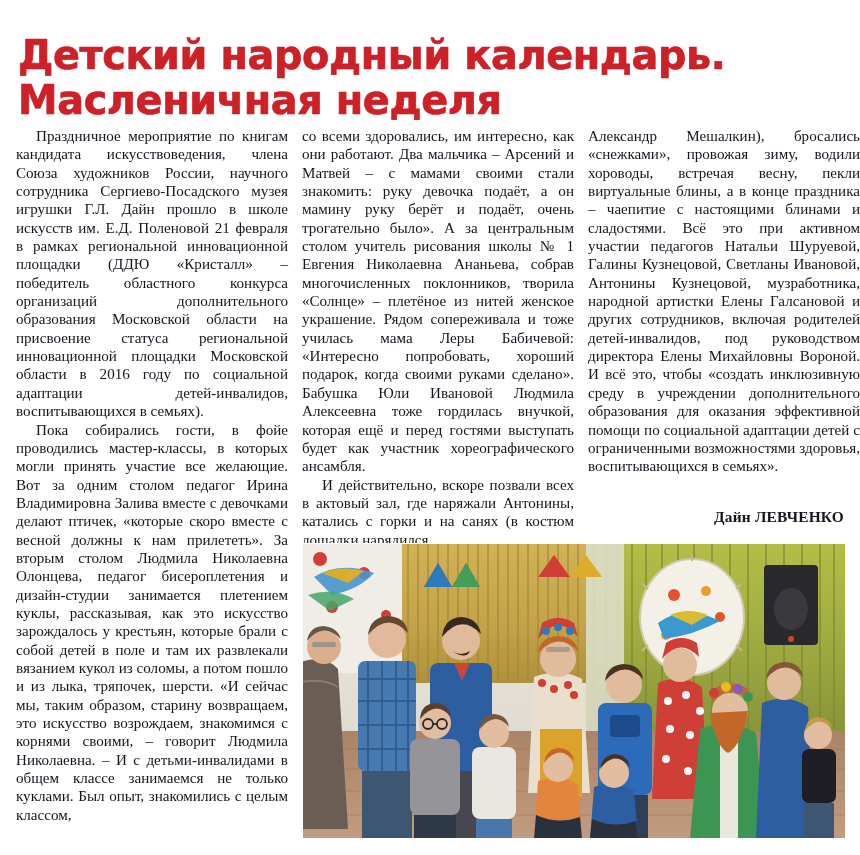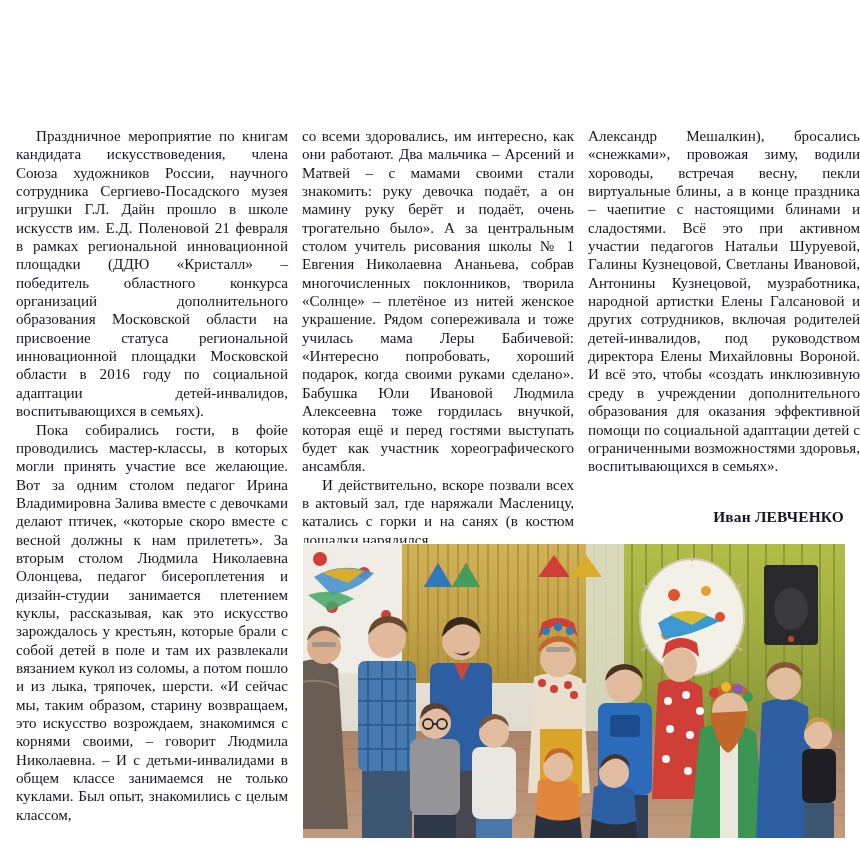--- a/index.html
+++ b/index.html
@@ -97,40 +97,44 @@
     overflow: hidden;
     background: #c9bda0;
   }
   .photo svg { display: block; }
 </style>
 </head>
 <body>
 
 <div class="page">
 
+  <h1 class="headline">
+    <span class="hl-line">Детский народный календарь.</span>
+    <span class="hl-line">Масленичная неделя</span>
+  </h1>
 
   <div class="columns">
 
     <div class="col col-1">
       <p>Праздничное мероприятие по книгам кандидата искусствоведения, члена Союза художников России, научного сотрудника Сергиево-Посадского музея игрушки Г.Л. Дайн прошло в школе искусств им. Е.Д. Поленовой 21 февраля в рамках региональной инновационной площадки (ДДЮ «Кристалл» – победитель областного конкурса организаций дополнительного образования Московской области на присвоение статуса региональной инновационной площадки Московской области в 2016 году по социальной адаптации детей-инвалидов, воспитывающихся в семьях).</p>
       <p>Пока собирались гости, в фойе проводились мастер-классы, в которых могли принять участие все желающие. Вот за одним столом педагог Ирина Владимировна Залива вместе с девочками делают птичек, «которые скоро вместе с весной должны к нам прилететь». За вторым столом Людмила Николаевна Олонцева, педагог бисероплетения и дизайн-студии занимается плетением куклы, рассказывая, как это искусство зарождалось у крестьян, которые брали с собой детей в поле и там их развлекали вязанием кукол из соломы, а потом пошло и из лыка, тряпочек, шерсти. «И сейчас мы, таким образом, старину возвращаем, это искусство возрождаем, знакомимся с корнями своими, – говорит Людмила Николаевна. – И с детьми-инвалидами в общем классе занимаемся не только куклами. Был опыт, знакомились с целым классом,</p>
     </div>
 
     <div class="col col-2">
       <p class="cont">со всеми здоровались, им интересно, как они работают. Два мальчика – Арсений и Матвей – с мамами своими стали знакомить: руку девочка подаёт, а он мамину руку берёт и подаёт, очень трогательно было». А за центральным столом учитель рисования школы № 1 Евгения Николаевна Ананьева, собрав многочисленных поклонников, творила «Солнце» – плетёное из нитей женское украшение. Рядом сопереживала и тоже училась мама Леры Бабичевой: «Интересно попробовать, хороший подарок, когда своими руками сделано». Бабушка Юли Ивановой Людмила Алексеевна тоже гордилась внучкой, которая ещё и перед гостями выступать будет как участник хореографического ансамбля.</p>
-      <p>И действительно, вскоре позвали всех в актовый зал, где наряжали Масленицу, катались с горки и на санях (в костюм лошадки нарядился</p>
+      <p>И действительно, вскоре позвали всех в актовый зал, где наряжали Антонины, катались с горки и на санях (в костюм лошадки нарядился</p>
     </div>
 
     <div class="col col-3">
       <p class="cont">Александр Мешалкин), бросались «снежками», провожая зиму, водили хороводы, встречая весну, пекли виртуальные блины, а в конце праздника – чаепитие с настоящими блинами и сладостями. Всё это при активном участии педагогов Натальи Шуруевой, Галины Кузнецовой, Светланы Ивановой, Антонины Кузнецовой, музработника, народной артистки Елены Галсановой и других сотрудников, включая родителей детей-инвалидов, под руководством директора Елены Михайловны Вороной. И всё это, чтобы «создать инклюзивную среду в учреждении дополнительного образования для оказания эффективной помощи по социальной адаптации детей с ограниченными возможностями здоровья, воспитывающихся в семьях».</p>
     </div>
 
   </div>
 
-  <div class="byline">Иван ЛЕВЧЕНКО</div>
+  <div class="byline">Дайн ЛЕВЧЕНКО</div>
 
   <figure class="photo" style="margin:0;">
     <svg width="544" height="296" viewBox="0 0 544 296">
       <defs>
         <linearGradient id="curtainG" x1="0" y1="0" x2="0" y2="1">
           <stop offset="0%" stop-color="#b9c44a"></stop>
           <stop offset="55%" stop-color="#a4b043"></stop>
           <stop offset="100%" stop-color="#8d9a3a"></stop>
         </linearGradient>
         <linearGradient id="curtainY" x1="0" y1="0" x2="0" y2="1">

